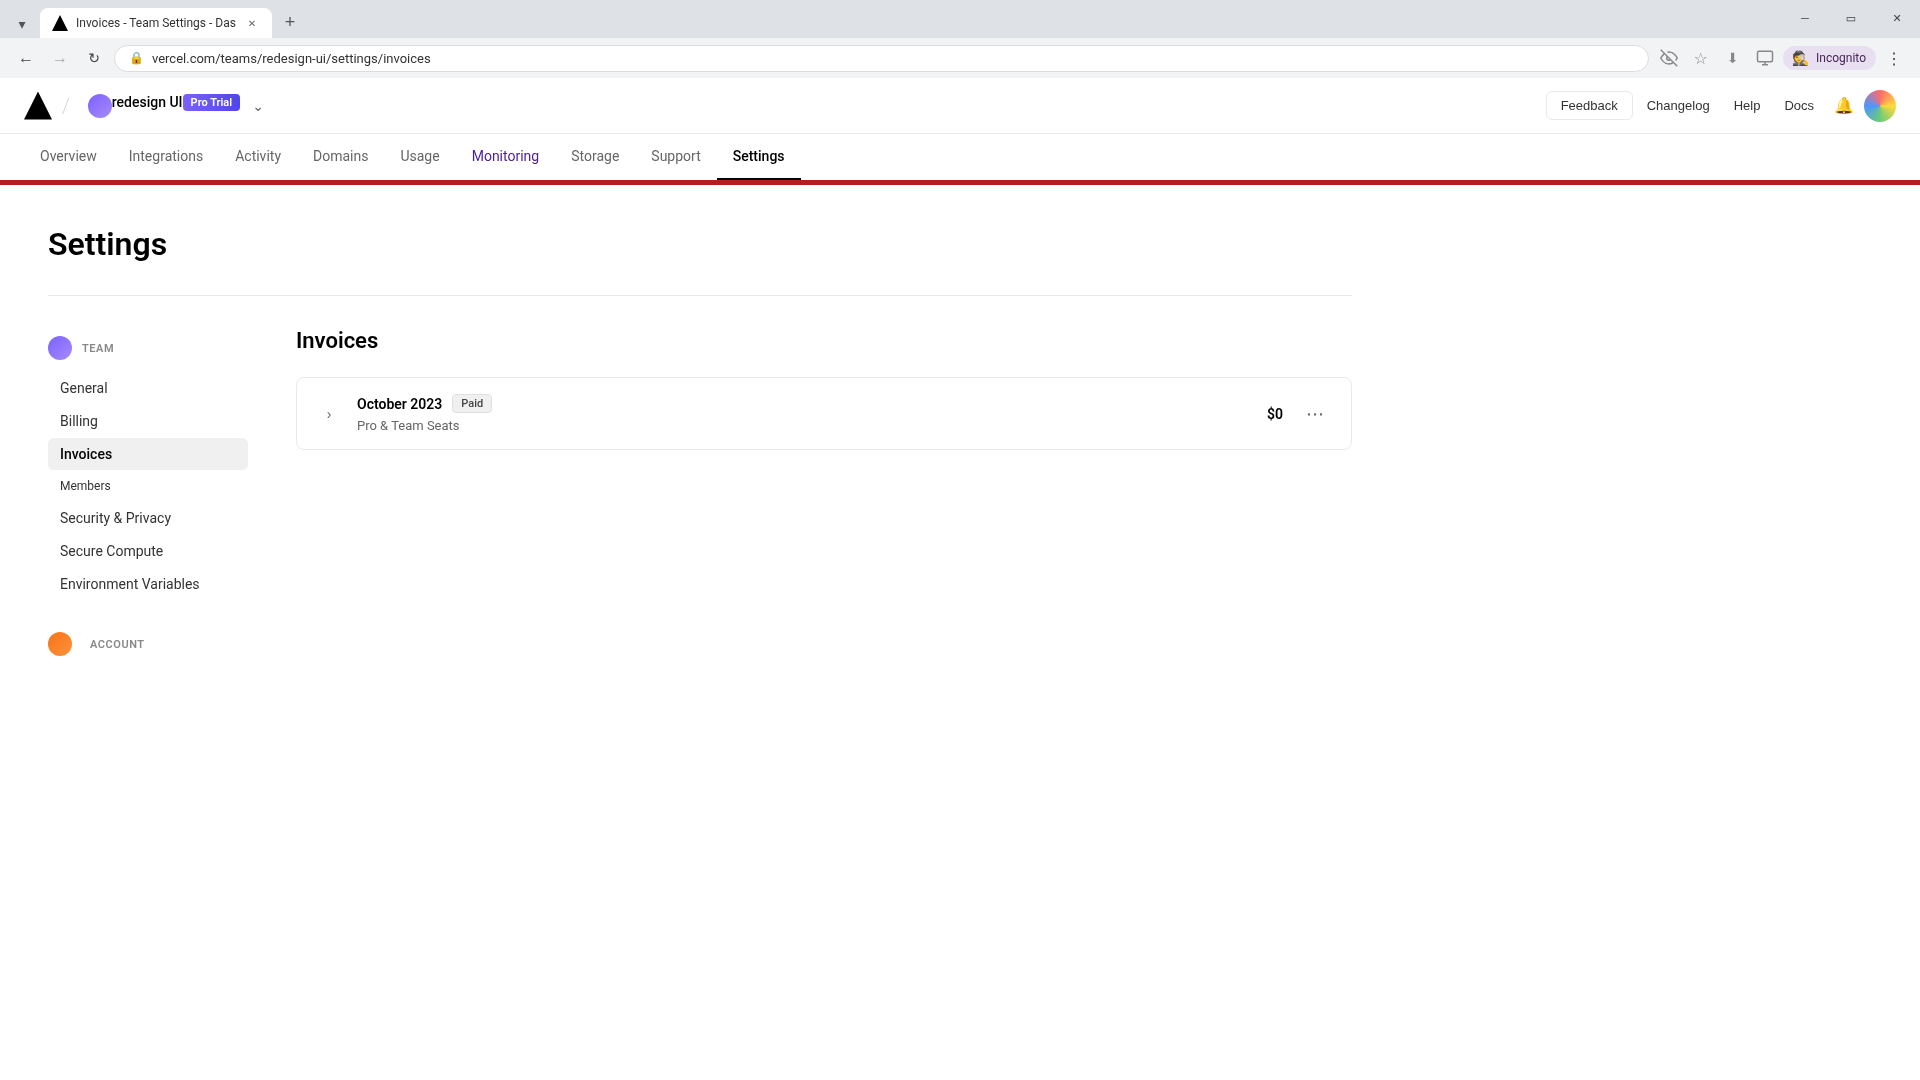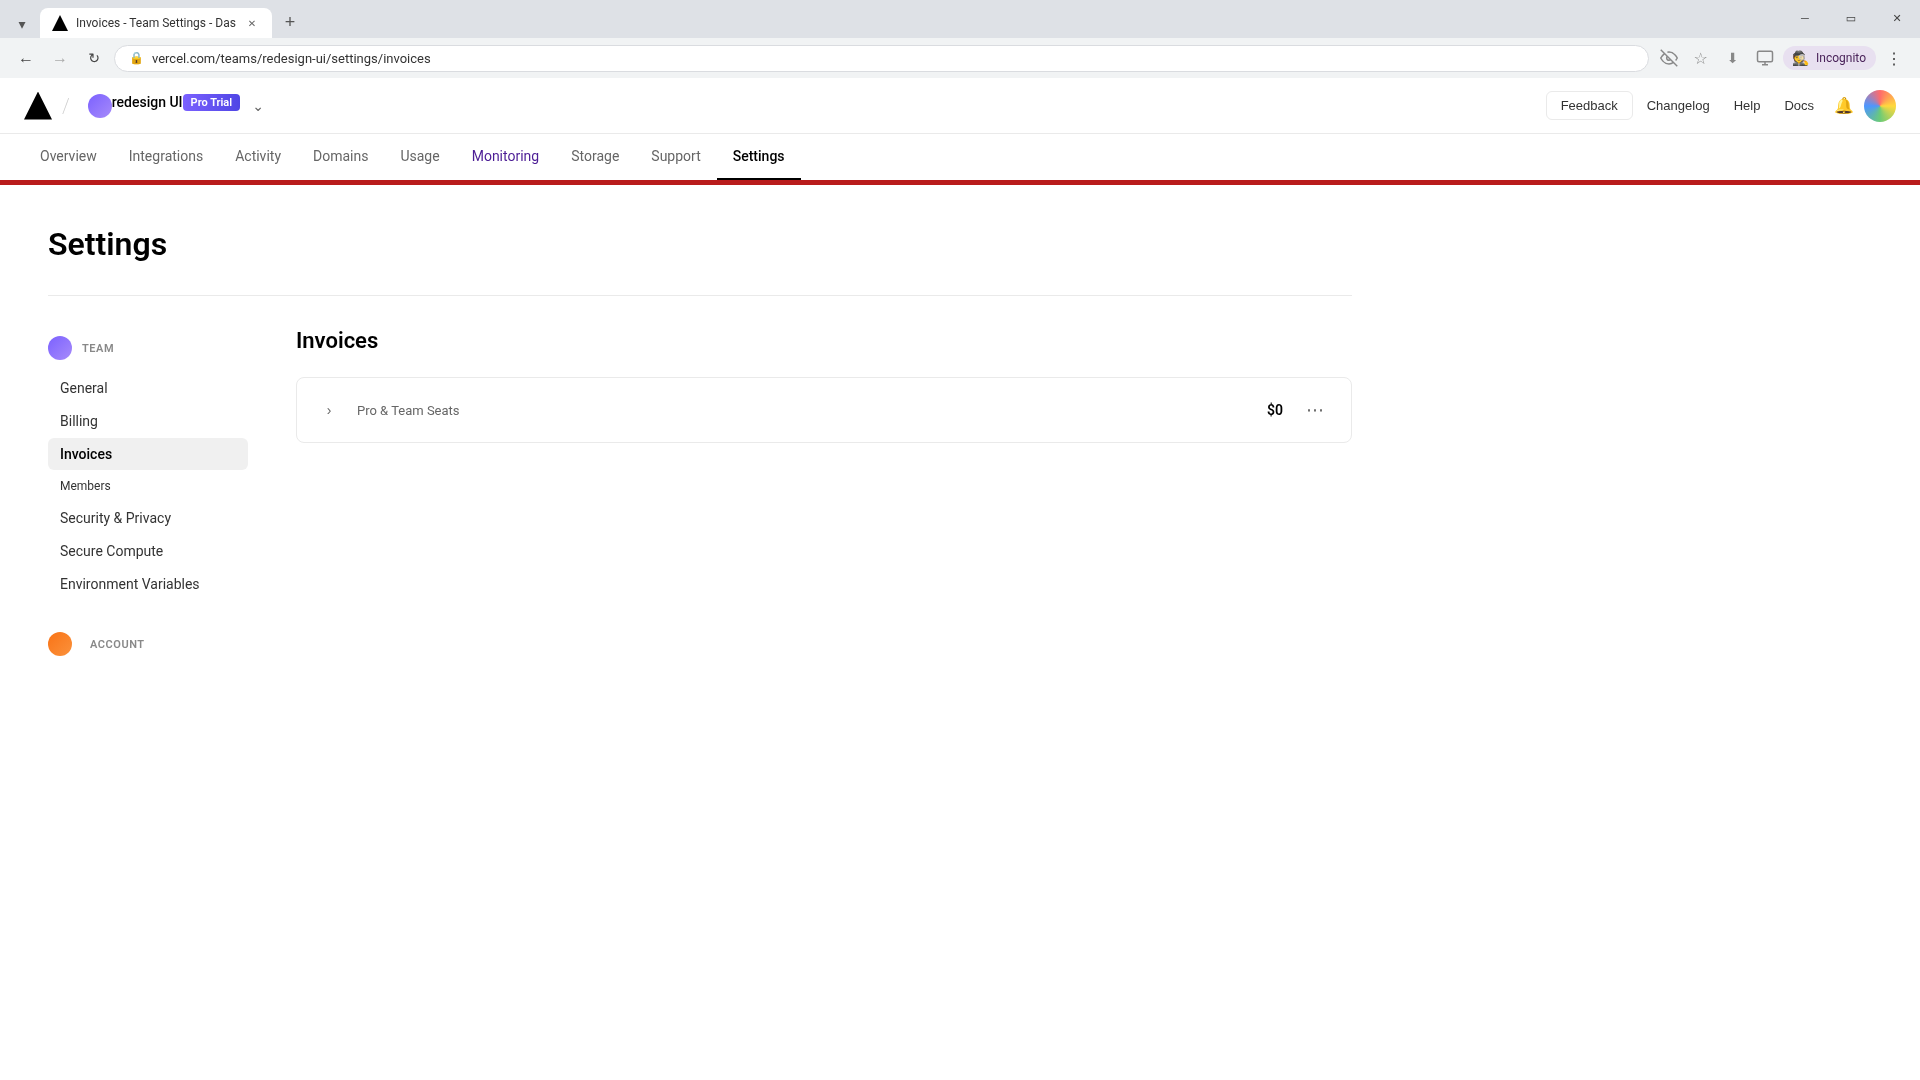--- a/index.html
+++ b/index.html
@@ -150,20 +150,24 @@
 
       <div style="flex:1;">
 
         <h2 style="font-size:22px;font-weight:600;color:#000;margin-bottom:24px;">Invoices</h2>
 
         <div style="display:flex;align-items:center;border:1px solid #eaeaea;border-radius:8px;padding:16px 20px;gap:16px;cursor:pointer;">
 
           <button style="width:24px;height:24px;border:none;background:transparent;cursor:pointer;display:flex;align-items:center;justify-content:center;color:#666;font-size:14px;flex-shrink:0;">›</button>
 
           <div style="flex:1;">
+            <div style="display:flex;align-items:center;gap:10px;margin-bottom:4px;">
+              <span style="font-size:14px;font-weight:600;color:#000;">October 2023</span>
+              <span style="background:#f0f0f0;color:#444;font-size:11px;font-weight:500;padding:2px 8px;border-radius:4px;border:1px solid #e0e0e0;">Paid</span>
+            </div>
             <span style="font-size:13px;color:#666;">Pro &amp; Team Seats</span>
           </div>
 
           <span style="font-size:14px;font-weight:600;color:#000;">$0</span>
 
           <button style="width:32px;height:32px;border:none;background:transparent;cursor:pointer;border-radius:6px;display:flex;align-items:center;justify-content:center;color:#666;font-size:18px;">⋯</button>
 
         </div>
 
       </div>

